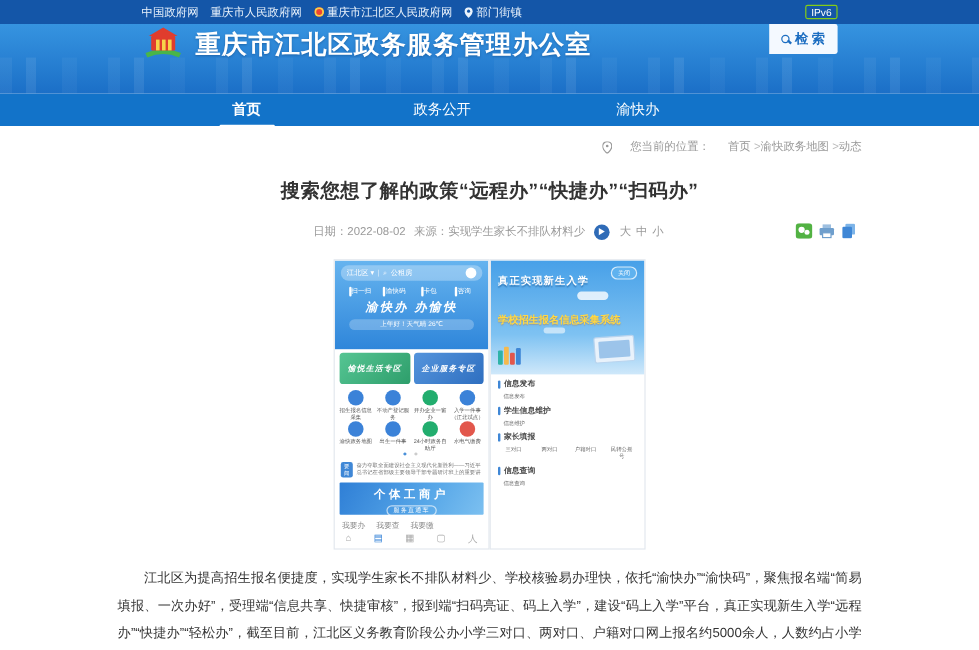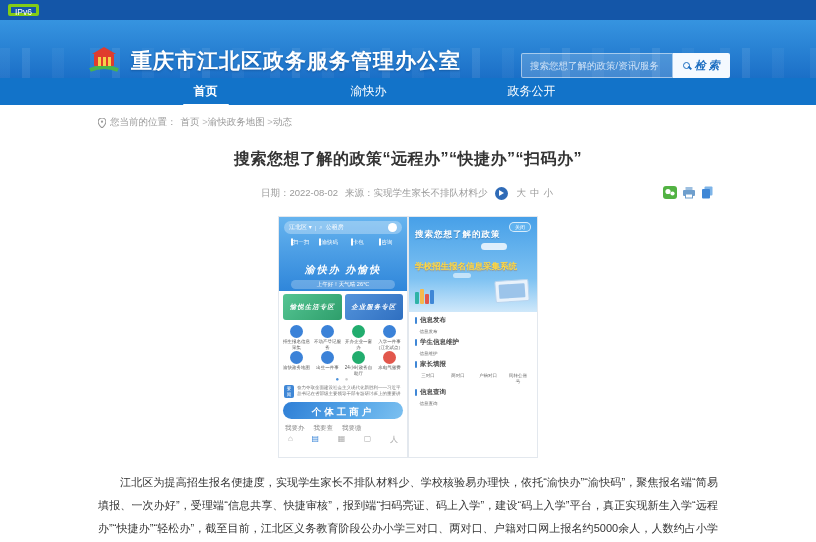--- a/index.html
+++ b/index.html
@@ -8,52 +8,52 @@
   a{text-decoration:none;cursor:pointer;}
   
   .topbar{height:20px;background:#1456a8;display:flex;align-items:center;
           justify-content:space-between;padding:0 118px;font-size:9.5px;color:#d6e4f6;}
   .topbar-left,.topbar-right{display:flex;align-items:center;}
   .topbar a{color:#eaf3fc;margin-right:10px;display:inline-flex;align-items:center;gap:3px;}
   .topbar-right a{margin:0 0 0 9px;}
   .topbar-right .sep{color:#9cbde4;pointer-events:none;}
   .emblem-dot{width:8px;height:8px;border-radius:50%;background:#e43;display:inline-block;
               box-shadow:inset 0 0 0 1.5px #f7d24a;}
-  .ipv6{border:3px solid #84cc16;border-radius:2px;padding:0 4px;font-size:8.5px;
+  .ipv6{border:1px solid #84cc16;border-radius:2px;padding:0 4px;font-size:8.5px;
         margin-left:9px;color:#fff;height:12px;line-height:11px;}
   
   .banner{height:58px;background:linear-gradient(180deg,#3694e0,#1b6fc7);position:relative;
-          display:flex;align-items:flex-end;justify-content:space-between;padding:0 86px;overflow:hidden;}
+          display:flex;align-items:flex-start;justify-content:space-between;padding:0 118px;overflow:hidden;}
   .city{position:absolute;left:0;right:0;bottom:0;height:30px;opacity:.5;background:
     repeating-linear-gradient(90deg,rgba(255,255,255,.10) 0 10px,rgba(255,255,255,0) 10px 22px,
     rgba(255,255,255,.16) 22px 30px,rgba(255,255,255,0) 30px 52px,rgba(255,255,255,.08) 52px 64px,
     rgba(255,255,255,0) 64px 90px);}
   .brand{display:flex;align-items:center;gap:9px;position:relative;z-index:2;}
   .site-title{font-size:21px;font-weight:bold;color:#fff;letter-spacing:1px;
               text-shadow:0 1px 2px rgba(0,40,90,.35);}
   .search{display:flex;position:relative;z-index:2;}
   .search input{width:152px;height:25px;border:1px solid rgba(255,255,255,.5);
       background:rgba(255,255,255,.18);border-radius:2px 0 0 2px;padding:0 8px;
       font-size:9.5px;color:#fff;outline:none;}
   .search input::placeholder{color:#cfe2f6;}
   .search button{width:57px;height:25px;border:0;background:#f4f9ff;color:#1b6dc1;
       font-size:11px;font-weight:bold;display:flex;align-items:center;justify-content:center;
-      gap:4px;border-radius:0 2px 2px 0;cursor:pointer;font-style:italic;}
+      gap:4px;border-radius:0 2px 2px 0;cursor:pointer;}
   .mag{width:7px;height:7px;border:1.6px solid #1b6dc1;border-radius:50%;position:relative;display:inline-block;}
   .mag::after{content:"";position:absolute;width:4px;height:1.6px;background:#1b6dc1;
       transform:rotate(45deg);right:-3px;bottom:-1px;}
   
   .nav{height:27px;background:#1273c9;}
   .nav-inner{margin:0 98px;display:flex;padding-left:26px;height:100%;}
   .tab{width:163px;text-align:center;color:#fff;font-size:12px;padding-top:5px;cursor:pointer;}
   .tab .u{display:block;width:46px;height:2px;margin:4px auto 0;background:transparent;border-radius:1px;}
   .tab.active{font-weight:bold;}
   .tab.active .u{background:#fff;}
   
-  .breadcrumb{margin:11px 98px 18px;font-size:9.5px;color:#999;display:flex;align-items:center;gap:4px;}
+  .breadcrumb{margin:11px 98px 18px;font-size:9.5px;color:#999;display:flex;align-items:center;gap:15px;justify-content:flex-end;}
   .crumb{color:#999;}
   .crumb::after{content:" > ";color:#bbb;}
   .crumb:last-child::after{content:"";}
   
   .a-title{margin-top:20px;text-align:center;font-size:16px;font-weight:600;color:#333;letter-spacing:.5px;}
   .meta{position:relative;margin:15px 98px 0;height:16px;font-size:9.5px;color:#9a9a9a;
         display:flex;justify-content:center;align-items:center;gap:7px;}
   .audio{width:13px;height:13px;border-radius:50%;background:#2f6bb7;display:inline-flex;
          align-items:center;justify-content:center;cursor:pointer;}
   .audio i{display:block;width:0;height:0;border:3px solid transparent;border-left:5px solid #fff;margin-left:3px;}
@@ -64,40 +64,40 @@
   .figure{width:258px;margin:16px auto 0;display:flex;gap:2px;}
   .panel{width:128px;height:240px;background:#fff;outline:1px solid #e3e8ee;overflow:hidden;font-size:6px;}
   
   .hero{height:74px;background:linear-gradient(180deg,#66b4ef,#2f86da);padding:4px 5px;color:#fff;}
   .sbar{height:13px;background:rgba(255,255,255,.3);border-radius:7px;display:flex;
         align-items:center;font-size:6px;padding:0 5px;gap:3px;color:#fff;}
   .sbar .avatar{width:9px;height:9px;border-radius:50%;background:#fff;margin-left:auto;}
   .qrow{display:flex;justify-content:space-between;margin-top:5px;padding:0 3px;}
   .qitem{width:26px;text-align:center;font-size:5.5px;color:#fff;}
   .qic{width:11px;height:11px;margin:0 auto 2px;border:1px solid #fff;border-radius:2px;}
-  .slogan{text-align:center;font-size:10px;font-style:italic;font-weight:bold;margin-top:17px;
-          letter-spacing:2px;font-family:Liberation Serif, serif;}
+  .slogan{text-align:center;font-size:10px;font-style:italic;font-weight:bold;margin-top:3px;
+          letter-spacing:2px;font-family:Liberation Sans, sans-serif;}
   .weather{margin:3px auto 0;width:88%;height:9px;background:rgba(255,255,255,.25);
            border-radius:5px;font-size:5.5px;display:flex;align-items:center;justify-content:center;color:#fff;}
   .cards{display:flex;gap:3px;padding:3px 4px;}
   .card{flex:1;height:26px;border-radius:3px;color:#fff;font-size:6.5px;font-weight:bold;
         display:flex;align-items:center;justify-content:center;letter-spacing:1px;font-style:italic;}
   .card.life{background:linear-gradient(135deg,#55c593,#2e9e6b);}
   .card.biz{background:linear-gradient(135deg,#5494dc,#2f6fc0);}
   .grid{display:flex;flex-wrap:wrap;padding:2px 2px 0;}
   .svc{width:25%;text-align:center;margin-bottom:1px;padding:0 1px;}
   .svc-ic{display:block;width:13px;height:13px;border-radius:50%;margin:0 auto 1px;}
   .svc-lb{font-size:4.5px;color:#555;line-height:1.25;display:block;height:11px;overflow:hidden;}
   .dots{text-align:center;font-size:6px;color:#ccc;letter-spacing:2px;line-height:5px;}
   .dots .on{color:#4a90d9;}
   .news{display:flex;gap:3px;padding:3px 5px 2px;align-items:center;}
   .news-badge{background:#3f87d6;color:#fff;font-size:4.5px;padding:1px 2px;border-radius:2px;
               line-height:1.15;text-align:center;flex:none;width:10px;}
   .news-text{font-size:4.5px;color:#777;line-height:1.4;max-height:13px;overflow:hidden;}
-  .banner2{margin:2px 4px;height:17px;border-radius:12px;text-align:center;padding-top:4px;color:#fff;
+  .banner2{margin:2px 4px;height:27px;border-radius:1px;text-align:center;padding-top:4px;color:#fff;
            background:linear-gradient(120deg,#2f7fd6,#57a7e8 60%,#7cc0f0);}
   .banner2 .t1{font-size:9.5px;font-weight:bold;letter-spacing:3px;}
   .banner2 .t2{font-size:5px;display:inline-block;border:1px solid rgba(255,255,255,.65);
                border-radius:6px;padding:0 5px;margin-top:2px;letter-spacing:1px;}
   .ltabs{display:flex;gap:9px;padding:3px 6px 0;font-size:6.5px;color:#888;}
   .ticons{display:flex;justify-content:space-between;padding:1px 9px 0;font-size:8px;color:#aaa;}
   .ticons .on{color:#2f7fd6;}
   
   .rbanner{height:95px;position:relative;color:#fff;padding:5px 6px;overflow:hidden;
     background:linear-gradient(180deg,#47a0e8 0%,#7ec2f2 65%,#cfe8fa 100%);}
@@ -126,58 +126,76 @@
     box-shadow:2px 2px 0 -1px #f5b94d;}
   .rit-lb{font-size:4.5px;color:#666;}
   
   .content{margin:14px 98px 0;}
   .content p{font-size:11px;line-height:23px;color:#333;text-indent:2em;text-align:justify;}
 </style>
 </head>
 <body>
 
 <div class="topbar">
+  <div class="topbar-left">
+    <a>
+        <span>中国政府网</span>
+      </a>
+    <a>
+        <span>重庆市人民政府网</span>
+      </a>
+    <a>
+      <span class="emblem-dot"></span>
+      <span>重庆市江北区人民政府网</span>
+      </a>
+    <a>
+      <svg width="7" height="9" viewBox="0 0 7 9">
+          <path d="M3.5 0C1.6 0 0 1.5 0 3.4 0 5.8 3.5 9 3.5 9S7 5.8 7 3.4C7 1.5 5.4 0 3.5 0z" fill="#eaf3fc"></path>
+          <circle cx="3.5" cy="3.3" r="1.3" fill="#1456a8"></circle>
+        </svg>
+      <span>部门街镇</span>
+      </a>
+  </div>
   <span class="ipv6" style="margin-left:-110px;">IPv6</span>
 </div>
 
 <div class="banner">
   <div class="city"></div>
   <div class="brand">
     <svg width="36" height="34" viewBox="0 0 36 34">
       <path d="M4 26 Q18 20 32 26" stroke="#49b54a" stroke-width="4" fill="none"></path>
       <rect x="8" y="10" width="20" height="12" rx="1" fill="#e03c2d"></rect>
       <path d="M6 10 L18 3 L30 10 Z" fill="#e03c2d"></path>
       <rect x="12" y="13" width="3" height="9" fill="#f7d24a"></rect>
       <rect x="17" y="13" width="3" height="9" fill="#f7d24a"></rect>
       <rect x="22" y="13" width="3" height="9" fill="#f7d24a"></rect>
     </svg>
     <span class="site-title">重庆市江北区政务服务管理办公室</span>
   </div>
   <div class="search">
-    <input placeholder="搜索您想了解的政策/资讯/服务" style="">
     <button>
       <span class="mag"></span>
       <span>检 索</span>
     </button>
   </div>
 </div>
 
 <div class="nav">
   <div class="nav-inner">
 
       <div class="tab active on">
         <span>首页</span><span class="u"></span>
       </div>
 
       <div class="tab">
+        <span>政务公开</span><span class="u"></span>
+      </div>
+
+      <div class="tab">
         <span>渝快办</span><span class="u"></span>
-      </div>
-
-      <div class="tab">
-        <span>政务公开</span><span class="u"></span>
       </div>
     </div>
 </div>
 
 <div class="breadcrumb">
   <svg width="8" height="10" viewBox="0 0 7 9">
       <path d="M3.5 0C1.6 0 0 1.5 0 3.4 0 5.8 3.5 9 3.5 9S7 5.8 7 3.4C7 1.5 5.4 0 3.5 0z" fill="none" stroke="#999"></path>
       <circle cx="3.5" cy="3.3" r="1" fill="#999"></circle>
     </svg>
   <span>您当前的位置：</span>
@@ -324,21 +342,21 @@
         <span>人</span>
       </div>
   </div>
 
   <div class="panel">
     <div class="rbanner">
       <span class="cloud" style="width:26px;height:7px;right:30px;top:26px;"></span>
       <span class="cloud" style="width:18px;height:5px;left:44px;top:56px;opacity:.7;"></span>
       <span class="rlogo"></span>
       <span class="rclose">关闭</span>
-      <div class="rt1">搜索您想了解的政策</div>
+      <div class="rt1">真正实现新生入学</div>
       <div class="rt2">学校招生报名信息采集系统</div>
       <span class="books">
         <i style="height:12px;background:#2fb3a8"></i>
           <i style="height:15px;background:#f5b94d"></i>
         <i style="height:10px;background:#e2574c"></i>
           <i style="height:14px;background:#3f87d6"></i>
       </span>
       <span class="laptop"></span>
     </div>
     <div>

